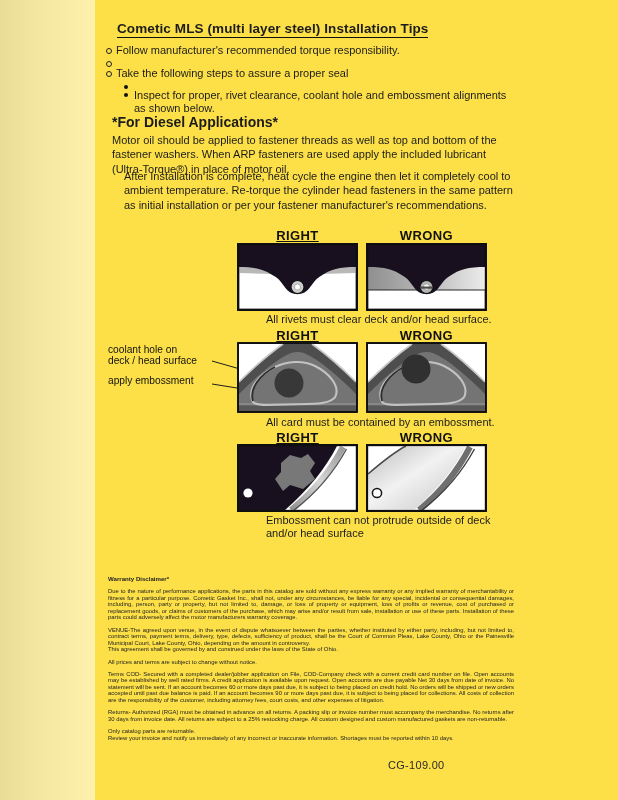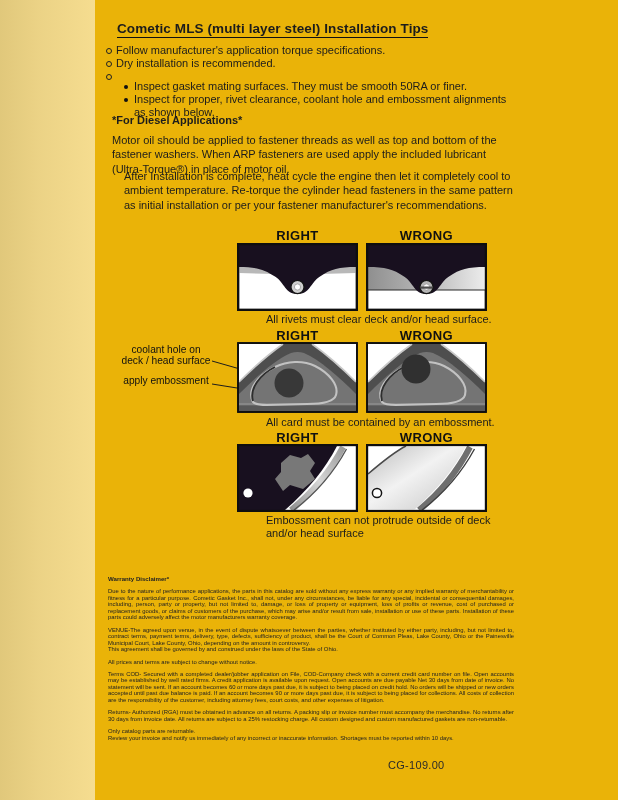--- a/index.html
+++ b/index.html
@@ -1,81 +1,80 @@
 <!DOCTYPE html>
 <html><head>
 <meta charset="utf-8">
 <style>
   html,body{margin:0;padding:0;}
   body{width:618px;height:800px;background:#f3f3f2;font-family:"Liberation Sans",sans-serif;color:#1c1c1c;overflow:hidden;}
-  .doc{position:relative;width:618px;height:800px;background:#eab308;}
+  .doc{position:relative;width:618px;height:800px;background:#fde047;}
   .edge-shade{position:absolute;left:0;top:0;width:95px;height:800px;
     background:linear-gradient(90deg,#d9d9d9 0%,#ececec 40%,#ffffff 100%);opacity:.55;pointer-events:none;}
   .abs{position:absolute;}
   .page-title{left:117px;top:21px;font-size:13.5px;font-weight:bold;letter-spacing:.1px;
     border-bottom:1.6px solid #111;padding-bottom:1px;}
   .bullets{left:106px;top:44px;width:412px;font-size:11px;line-height:13px;}
   .b-row{display:flex;align-items:flex-start;}
   .b-row.lvl2{margin-left:18px;}
   .marker{flex:0 0 10px;display:flex;justify-content:flex-start;padding-top:4px;}
   .ring{width:4px;height:4px;border:1.1px solid #222;border-radius:50%;}
   .dot{width:4px;height:4px;background:#111;border-radius:50%;margin-top:.6px;}
-  .sec-head{left:112px;top:114px;font-size:11px;font-weight:bold;}
+  .sec-head{left:112px;top:114px;font-size:14px;font-weight:bold;}
   .para{left:112px;width:400px;font-size:11px;line-height:14.3px;}
   .p1{top:133px;}
   .p2{top:169px;margin-left:12px;}
   .p3{top:214px;}
   .fig{left:0;top:0;width:618px;}
   .fig-head{width:121px;text-align:center;font-size:13px;letter-spacing:.4px;color:#111;font-weight:bold;font-stretch:condensed;}
-  .fig-head.l{left:237px;}
+  .fig-head.l{left:237px;text-decoration:underline;}
   .fig-head.r{left:366px;}
   .panel{width:121px;}
   .panel.l{left:237px;}
   .panel.r{left:366px;}
   .caption{left:238px;width:260px;font-size:11px;line-height:13px;margin-left:28px;}
   .pre{white-space:pre-line;}
-  .anno{width:102px;left:115px;text-align:center;font-size:10.2px;line-height:10.6px;color:#111;}
+  .anno{width:102px;left:108px;text-align:left;font-size:10.2px;line-height:10.6px;color:#111;}
   .legal{left:108px;top:576px;width:406px;font-size:5.9px;line-height:6.45px;color:#222;}
   .legal .hd{font-weight:bold;font-size:6.1px;margin-bottom:6px;}
   .legal p{margin:0 0 6px 0;text-align:justify;}
   .legal p.nj{text-align:left;}
   .partnum{left:388px;top:759px;font-size:11px;color:#2a2a2a;letter-spacing:.3px;}
   svg{display:block;}
 </style>
 </head>
 <body>
 
 <div class="doc">
   <div class="edge-shade"></div>
 
   <div class="abs page-title">Cometic MLS (multi layer steel) Installation Tips</div>
 
   <div class="abs bullets">
     <div class="b-row">
       <span class="marker">
           <span class="ring"></span>
         </span>
-      <span>Follow manufacturer's application torque specifications.</span>
+      <span>Follow manufacturer's recommended torque responsibility.</span>
     </div>
     <div class="b-row">
       <span class="marker">
           <span class="ring"></span>
         </span>
-      <span>Dry installation is recommended.</span>
     </div>
     <div class="b-row">
       <span class="marker">
           <span class="ring"></span>
         </span>
+      <span>Take the following steps to assure a proper seal</span>
     </div>
     <div class="b-row lvl2">
       <span class="marker">
           <span class="dot"></span>
         </span>
-      <span>Inspect gasket mating surfaces.  They must be smooth 50RA or finer.</span>
     </div>
     <div class="b-row lvl2">
       <span class="marker">
           <span class="dot"></span>
         </span>
       <span>Inspect for proper, rivet clearance, coolant hole and embossment alignments as shown below.</span>
     </div>
   </div>
 
   <div class="abs sec-head">*For Diesel Applications*</div>

